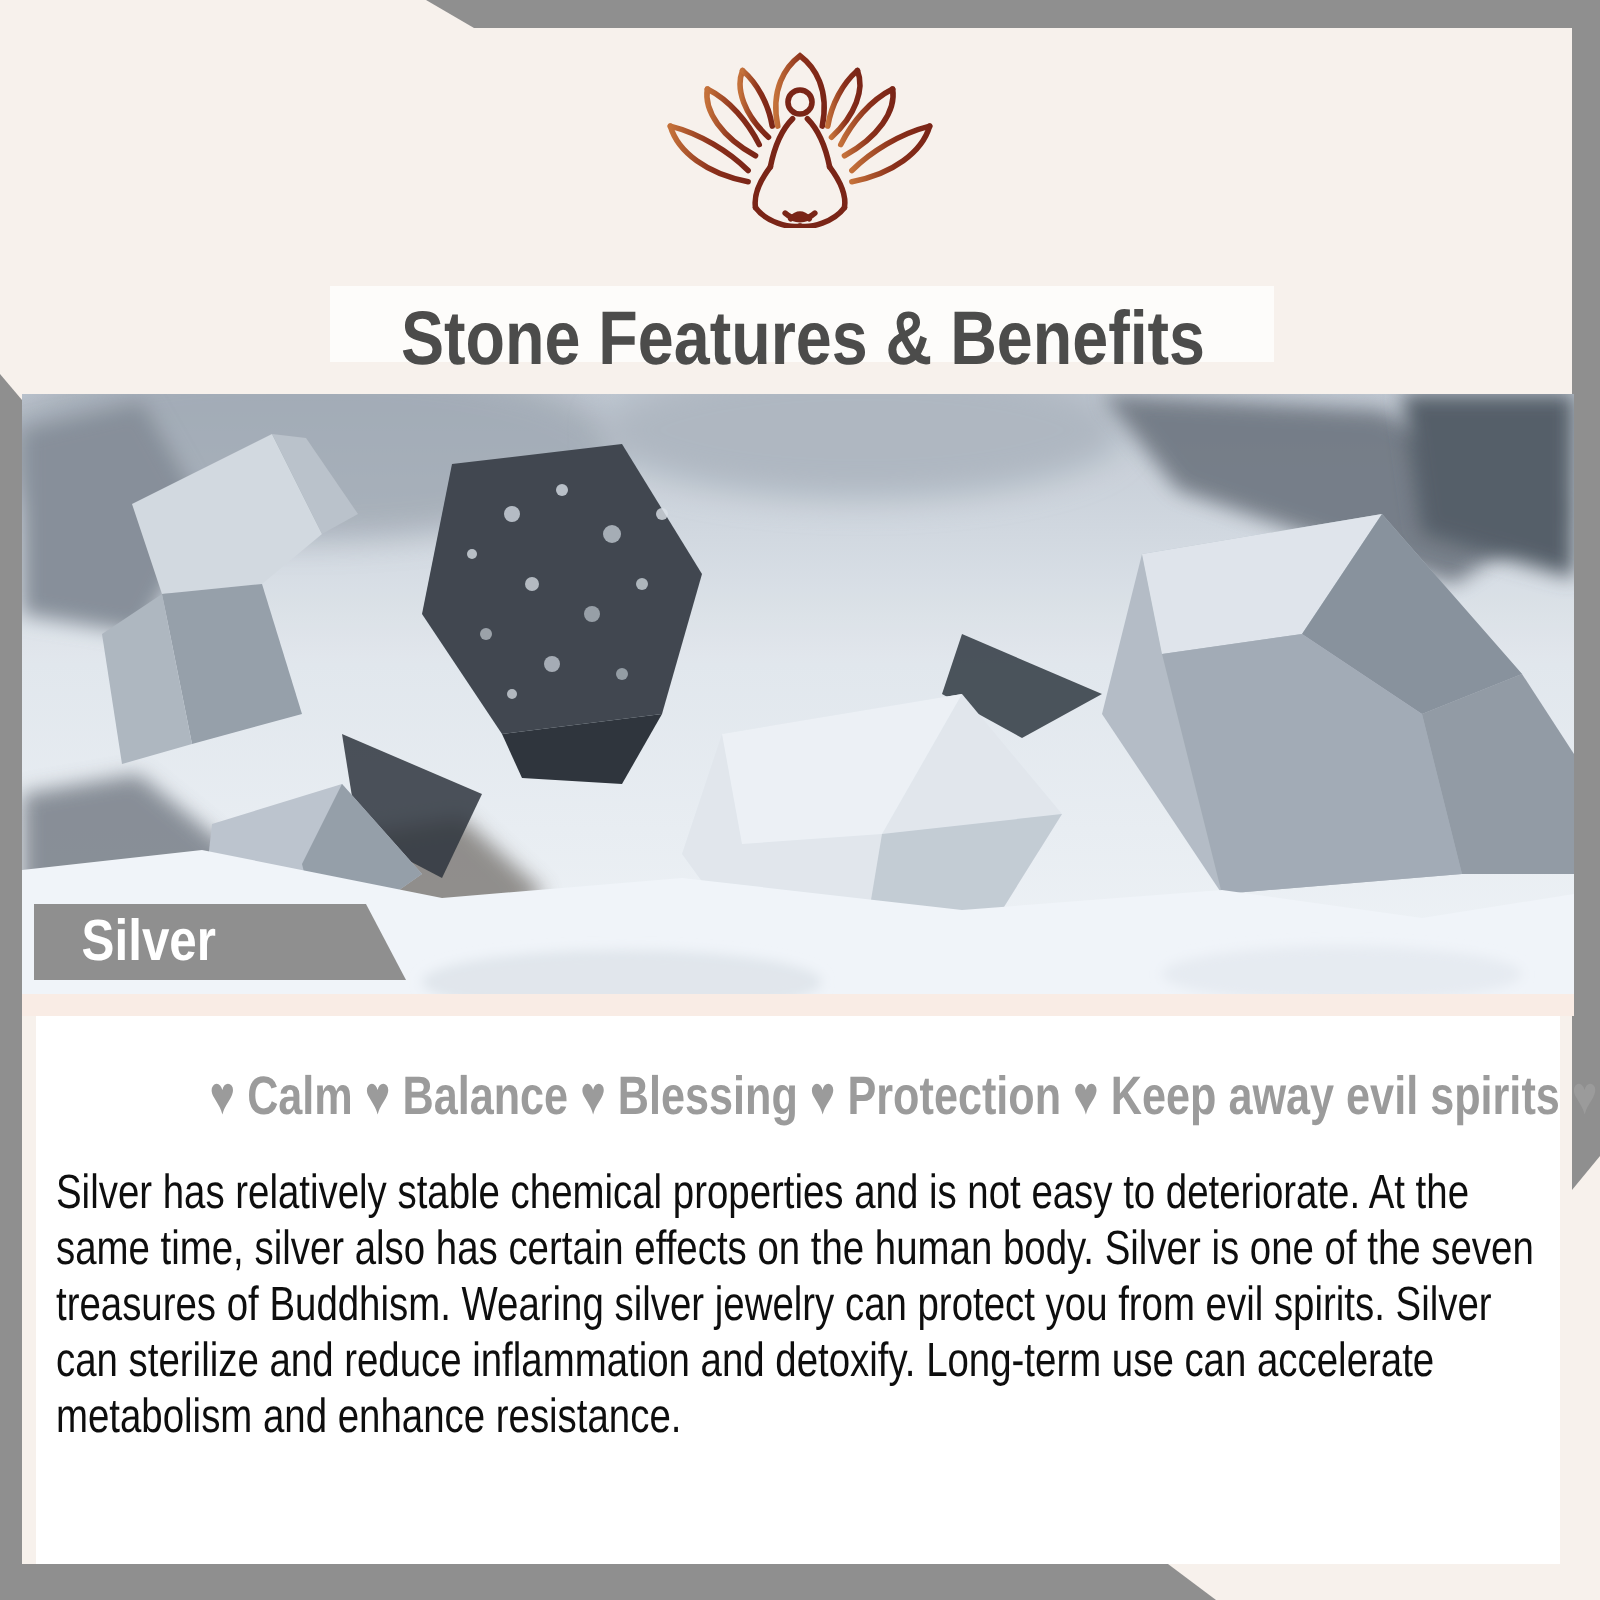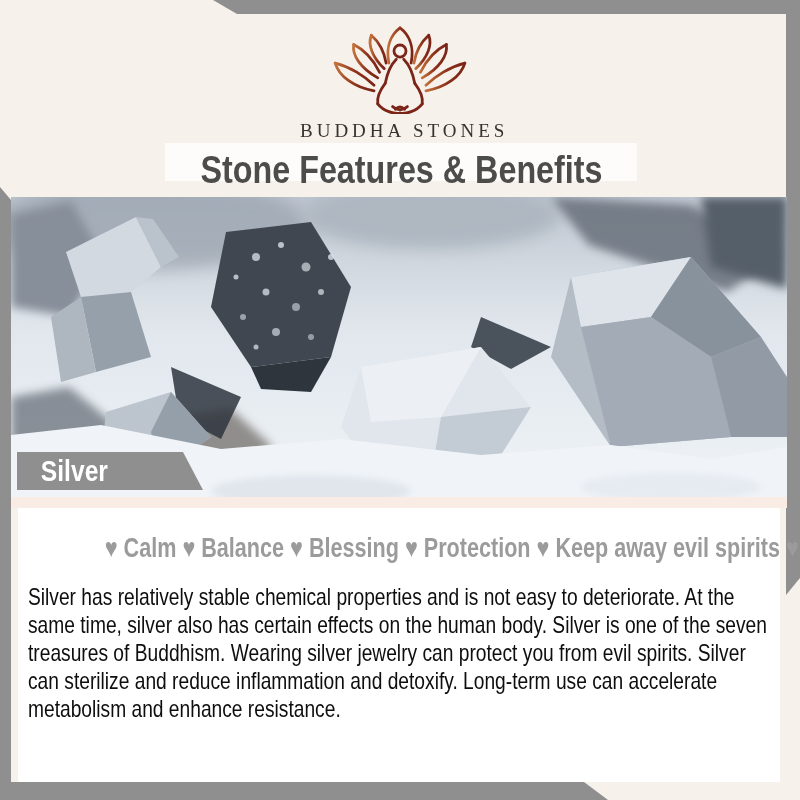--- a/index.html
+++ b/index.html
@@ -101,21 +101,20 @@
         <path d="M76,36 C70,42 66,52 64,62"></path>
         <path d="M84,36 C90,42 94,52 96,62"></path>
         <path d="M64,62 C58,70 55,78 56,84"></path>
         <path d="M96,62 C102,70 105,78 104,84"></path>
         <path d="M56,84 C62,92 74,95 80,94"></path>
         <path d="M104,84 C98,92 86,95 80,94"></path>
         <path d="M72,87 q8,7 16,0"></path>
         <path d="M75,90 q5,-5 10,0"></path>
       </g>
     </svg>
-    <div class="brand">BUDDHA STONES</div>
   </div>
 
   <div class="heading-band">
     <span class="t">Stone Features &amp; Benefits</span>
   </div>
 
   <div class="photo">
     <svg width="776" height="300" viewBox="0 0 776 300">
       <defs>
         <linearGradient id="bgGrad" x1="0" y1="0" x2="0" y2="1">

